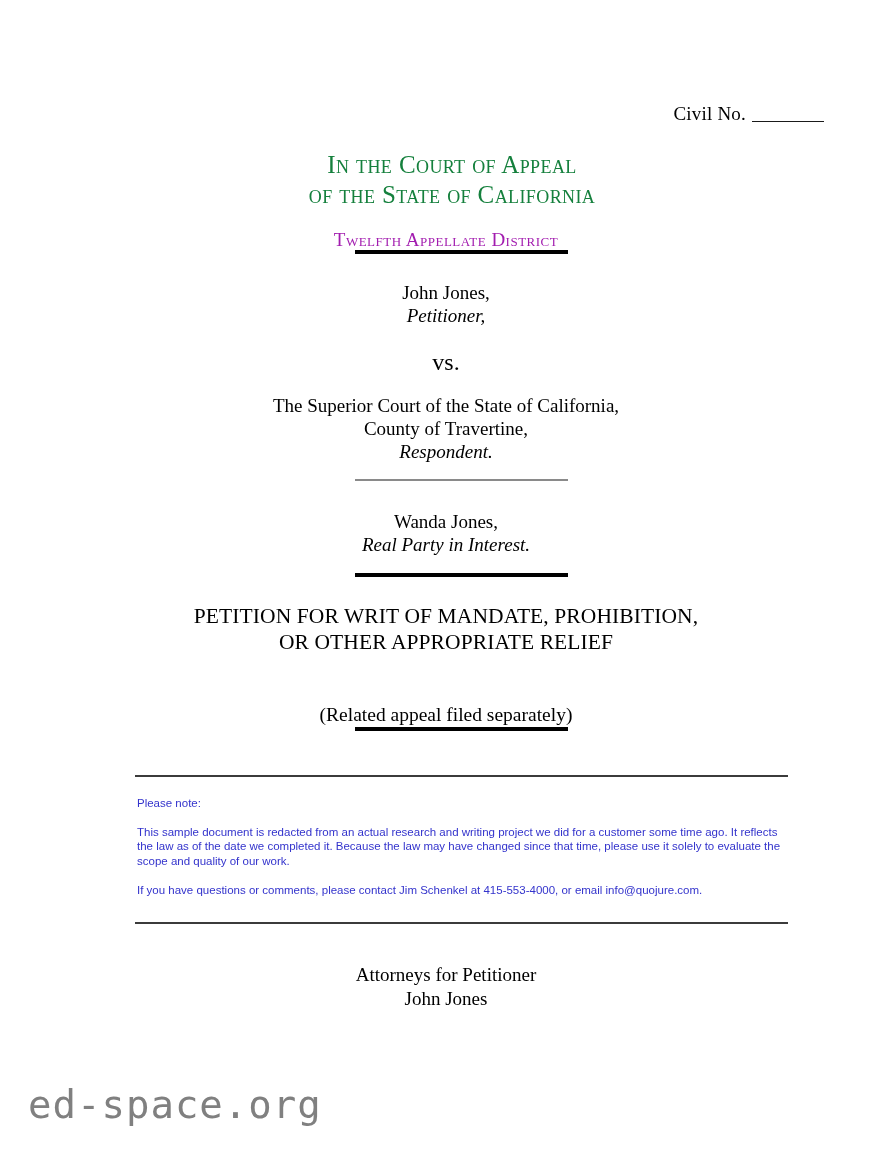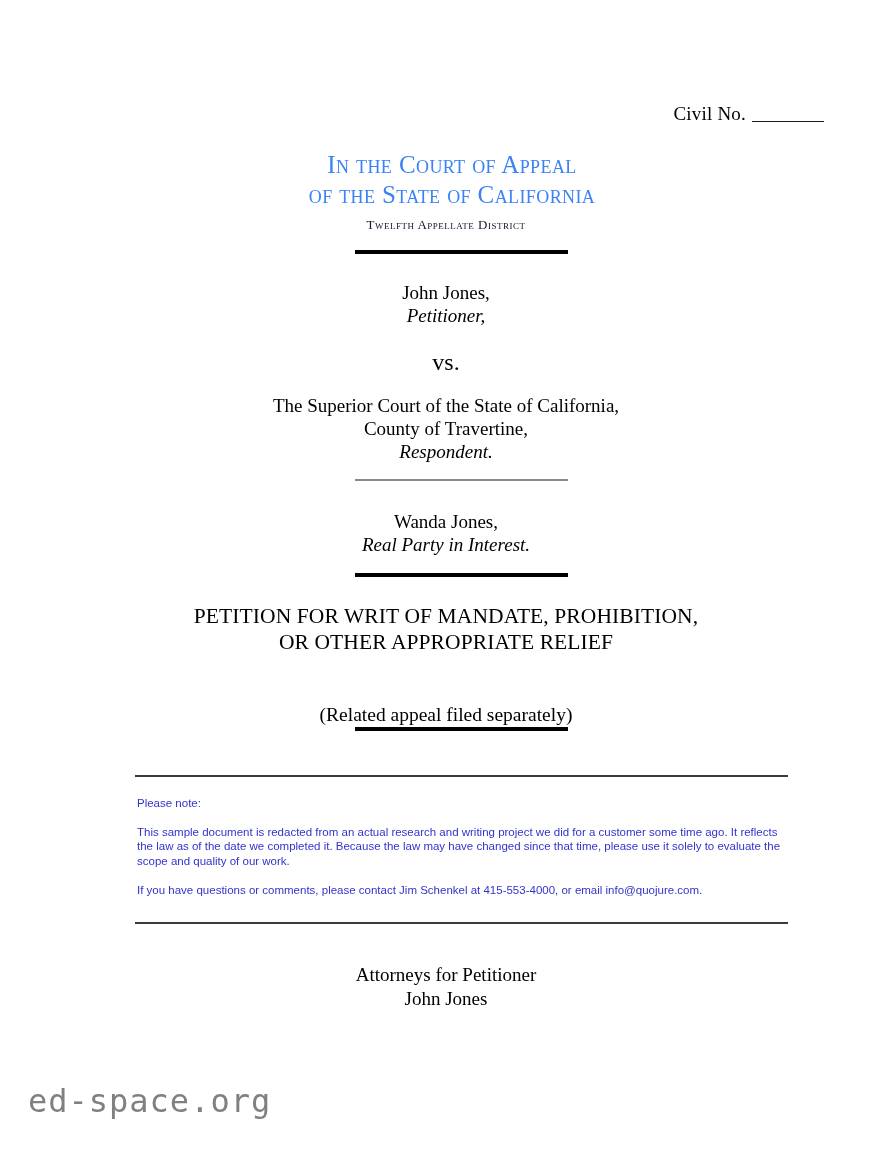--- a/index.html
+++ b/index.html
@@ -48,30 +48,30 @@
     top: 150px;
     left: 0;
     width: 892px;
     text-align: center;
   }
   .court-line {
     font-variant: small-caps;
     font-size: 25px;
     line-height: 30px;
     letter-spacing: 0.4px;
-    color: #3b82f6;
+    color: #15803d;
     margin-left: 12px;
   }
   .court-sub {
     font-variant: small-caps;
-    font-size: 13px;
+    font-size: 19px;
     line-height: 26px;
     letter-spacing: 0.5px;
-    margin-top: 2px;
-    color: #0f172a;
+    margin-top: 17px;
+    color: #a21caf;
   }
 
   
   .rule-bold {
     position: absolute;
     left: 355px;
     width: 213px;
     height: 4px;
     background: #000000;
   }
@@ -174,21 +174,21 @@
     font-size: 19px;
     line-height: 24px;
   }
 
   
   .watermark {
     position: absolute;
     left: 28px;
     top: 1082px;
     font-family: "DejaVu Sans Mono", "Liberation Mono", monospace;
-    font-size: 32px;
+    font-size: 39px;
     letter-spacing: 1px;
     color: #808080;
     white-space: nowrap;
   }
 </style>
 </head>
 <body>
 
 <div class="page">
 

